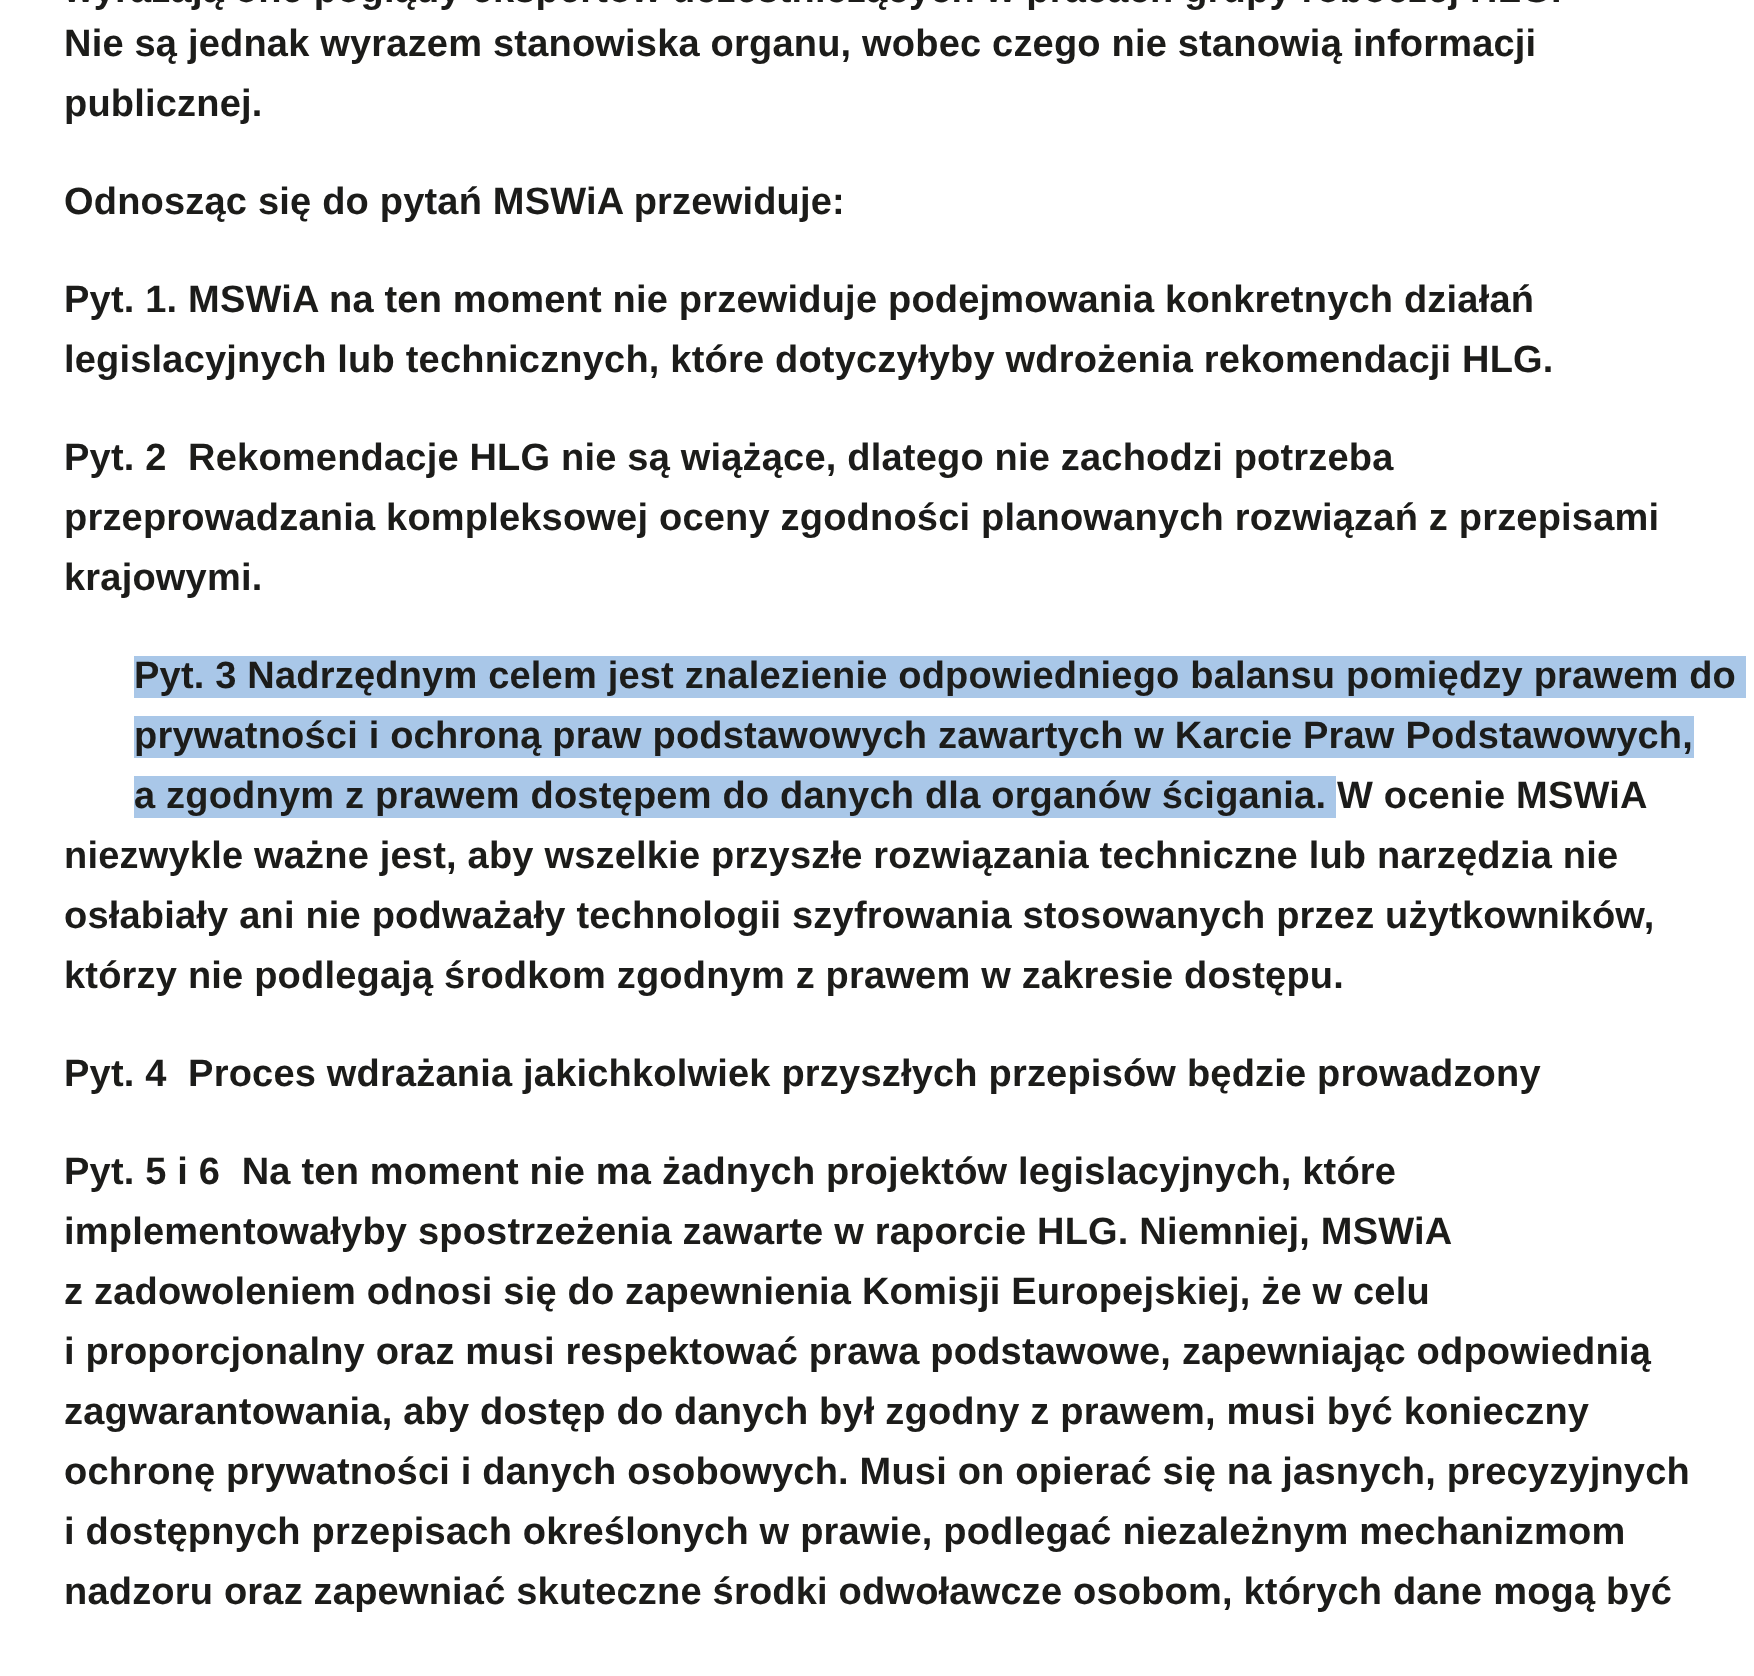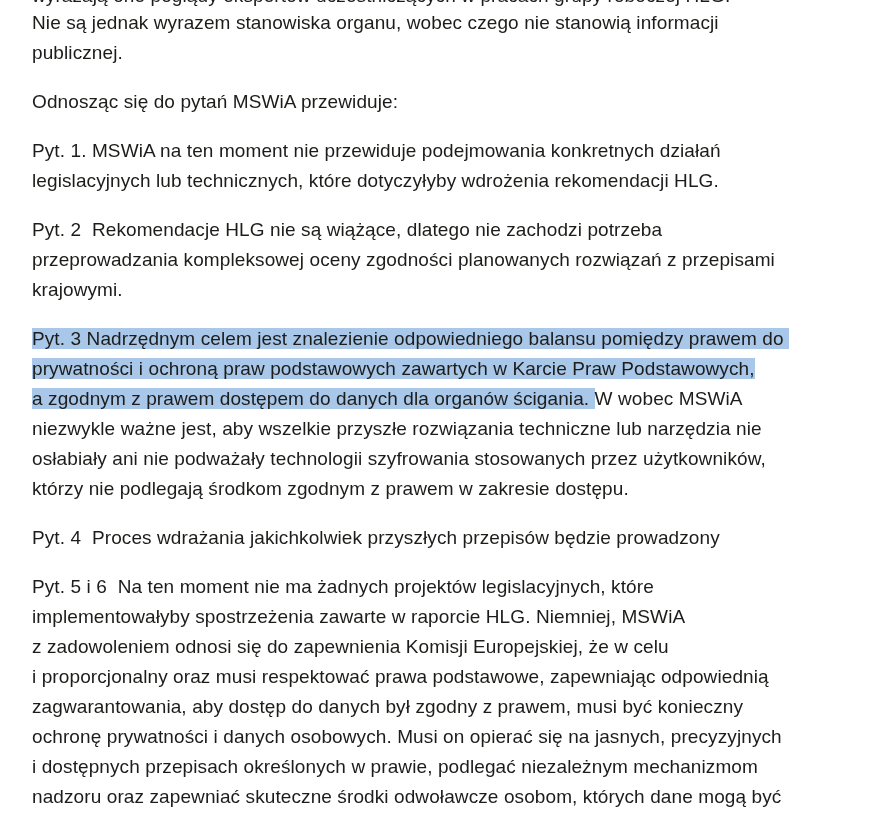--- a/index.html
+++ b/index.html
@@ -16,40 +16,42 @@
   .doc {
     padding: 0 20px 0 32px;
     width: 825px;
   }
   .para {
     margin: 19px 0 0 0;
     font-size: 19px;
     line-height: 30px;
     color: var(--fg, #1c1c1a);
     letter-spacing: 0.1px;
+    font-weight: bold;
   }
   
   .clipped,
   .clipped + .para {
     margin-top: 0;
   }
   
   .clipped {
     height: 8px;
     overflow: hidden;
   }
   .clipped .line {
     margin-top: -19px;
   }
   .line {
     display: block;
     white-space: pre;
   }
   .hl {
     background: var(--sel, #a9c7e8);
+    margin-left: 35px;
   }
 </style>
 </head>
 <body>
 
 <main id="doc" class="doc">
     <p class="para clipped">
       <span class="line"><span class="seg">wyrażają one poglądy ekspertów uczestniczących w pracach grupy roboczej HLG.</span></span>
     </p>
     <p class="para">
@@ -64,21 +66,21 @@
       <span class="line"><span class="seg">legislacyjnych lub technicznych, które dotyczyłyby wdrożenia rekomendacji HLG.</span></span>
     </p>
     <p class="para">
       <span class="line"><span class="seg">Pyt. 2  Rekomendacje HLG nie są wiążące, dlatego nie zachodzi potrzeba</span></span>
       <span class="line"><span class="seg">przeprowadzania kompleksowej oceny zgodności planowanych rozwiązań z przepisami</span></span>
       <span class="line"><span class="seg">krajowymi.</span></span>
     </p>
     <p class="para">
       <span class="line"><span class="hl">Pyt. 3 Nadrzędnym celem jest znalezienie odpowiedniego balansu pomiędzy prawem do </span></span>
       <span class="line"><span class="hl">prywatności i ochroną praw podstawowych zawartych w Karcie Praw Podstawowych,</span></span>
-      <span class="line"><span class="hl">a zgodnym z prawem dostępem do danych dla organów ścigania. </span><span class="seg">W wobec MSWiA</span></span>
+      <span class="line"><span class="hl">a zgodnym z prawem dostępem do danych dla organów ścigania. </span><span class="seg">W ocenie MSWiA</span></span>
       <span class="line"><span class="seg">niezwykle ważne jest, aby wszelkie przyszłe rozwiązania techniczne lub narzędzia nie</span></span>
       <span class="line"><span class="seg">osłabiały ani nie podważały technologii szyfrowania stosowanych przez użytkowników,</span></span>
       <span class="line"><span class="seg">którzy nie podlegają środkom zgodnym z prawem w zakresie dostępu.</span></span>
     </p>
     <p class="para">
       <span class="line"><span class="seg">Pyt. 4  Proces wdrażania jakichkolwiek przyszłych przepisów będzie prowadzony</span></span>
     </p>
     <p class="para">
       <span class="line"><span class="seg">Pyt. 5 i 6  Na ten moment nie ma żadnych projektów legislacyjnych, które</span></span>
       <span class="line"><span class="seg">implementowałyby spostrzeżenia zawarte w raporcie HLG. Niemniej, MSWiA</span></span>

